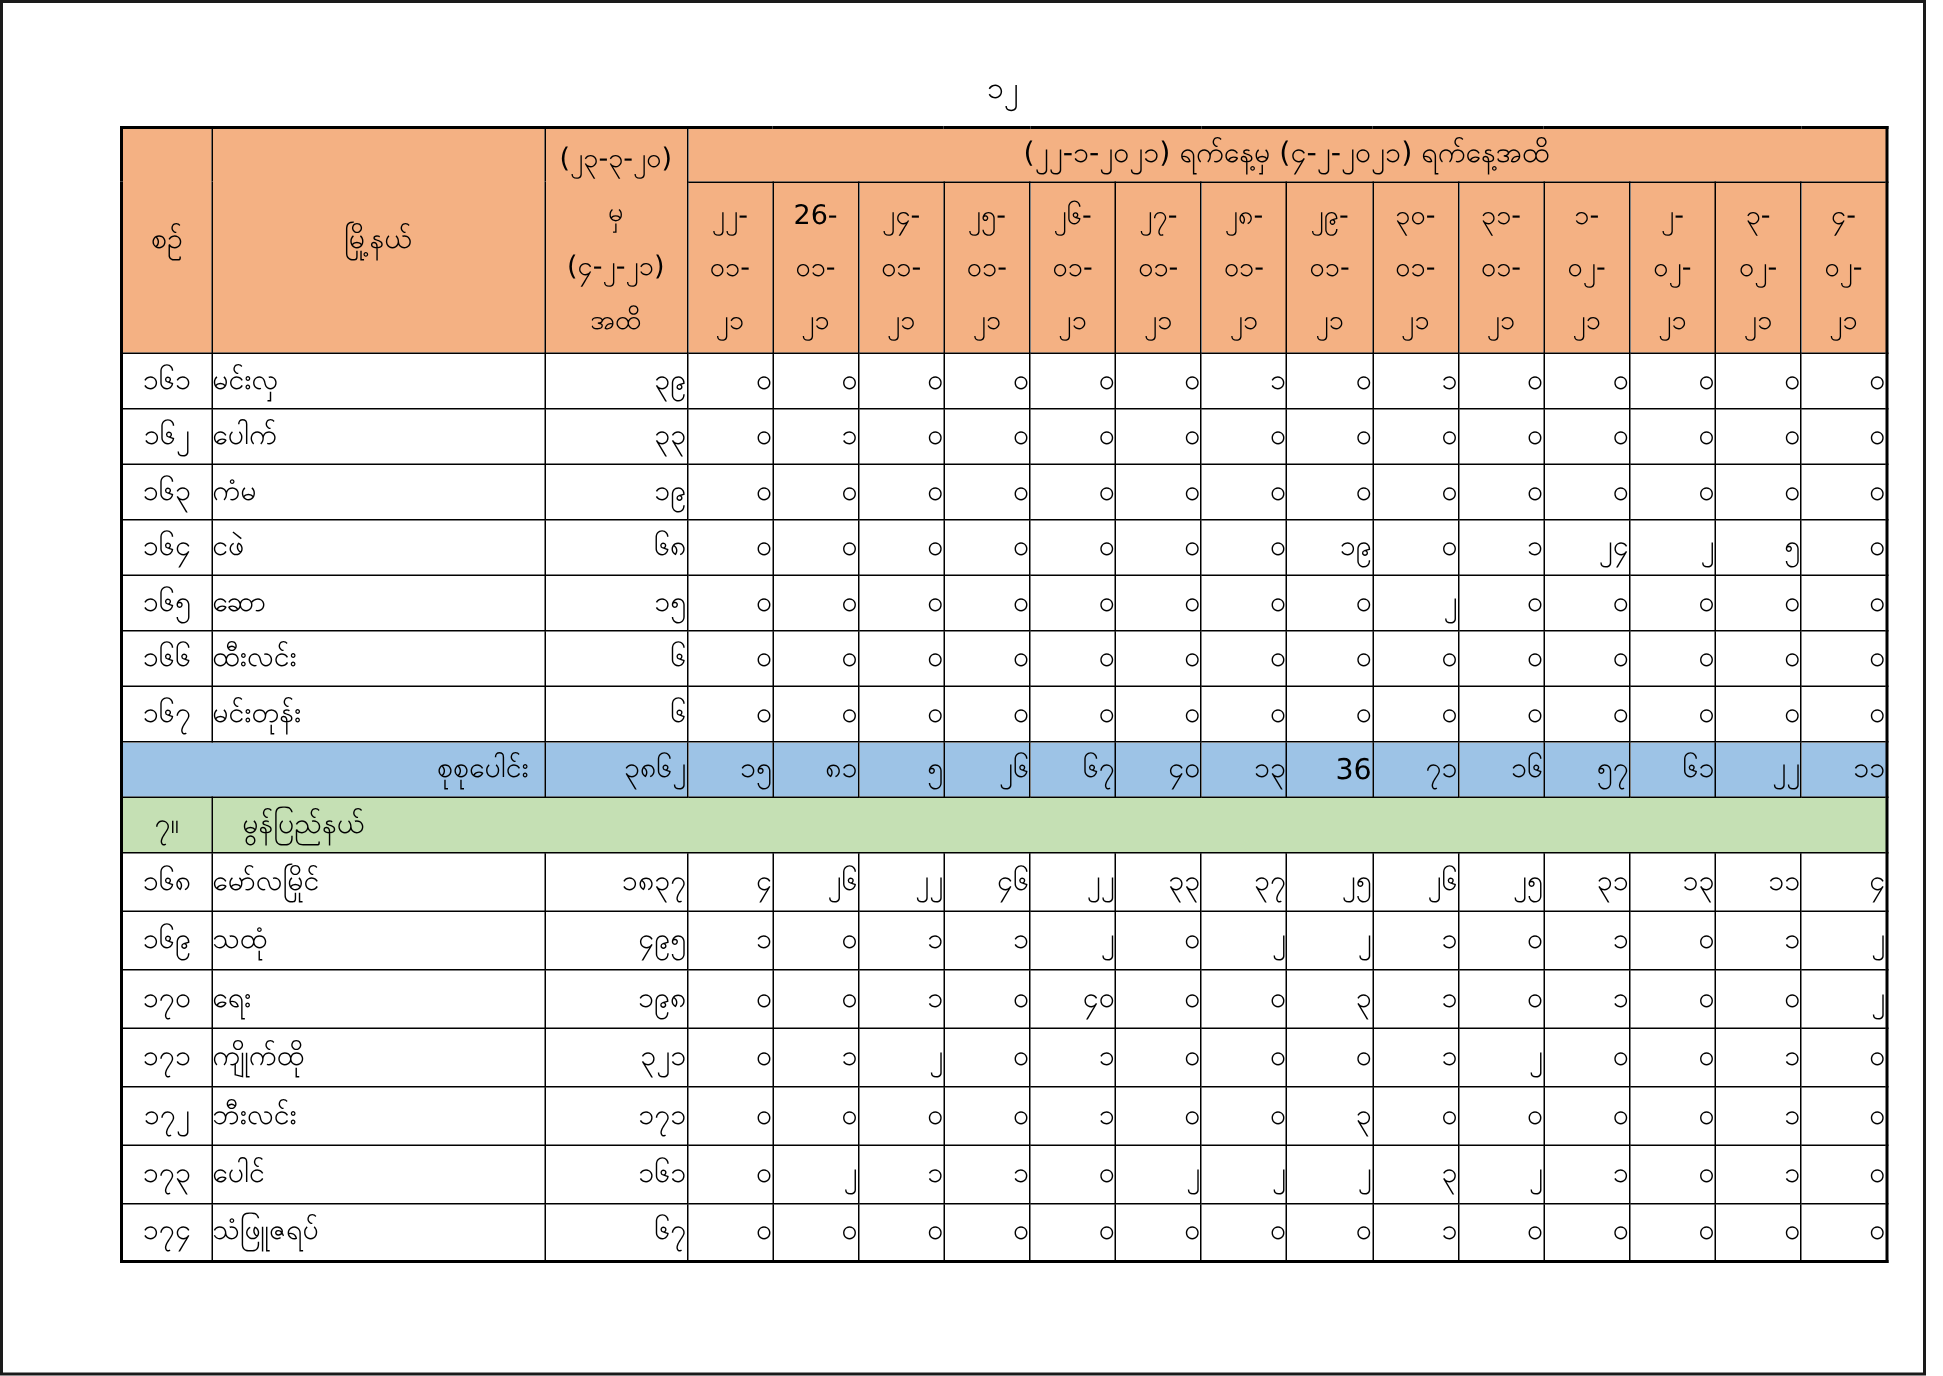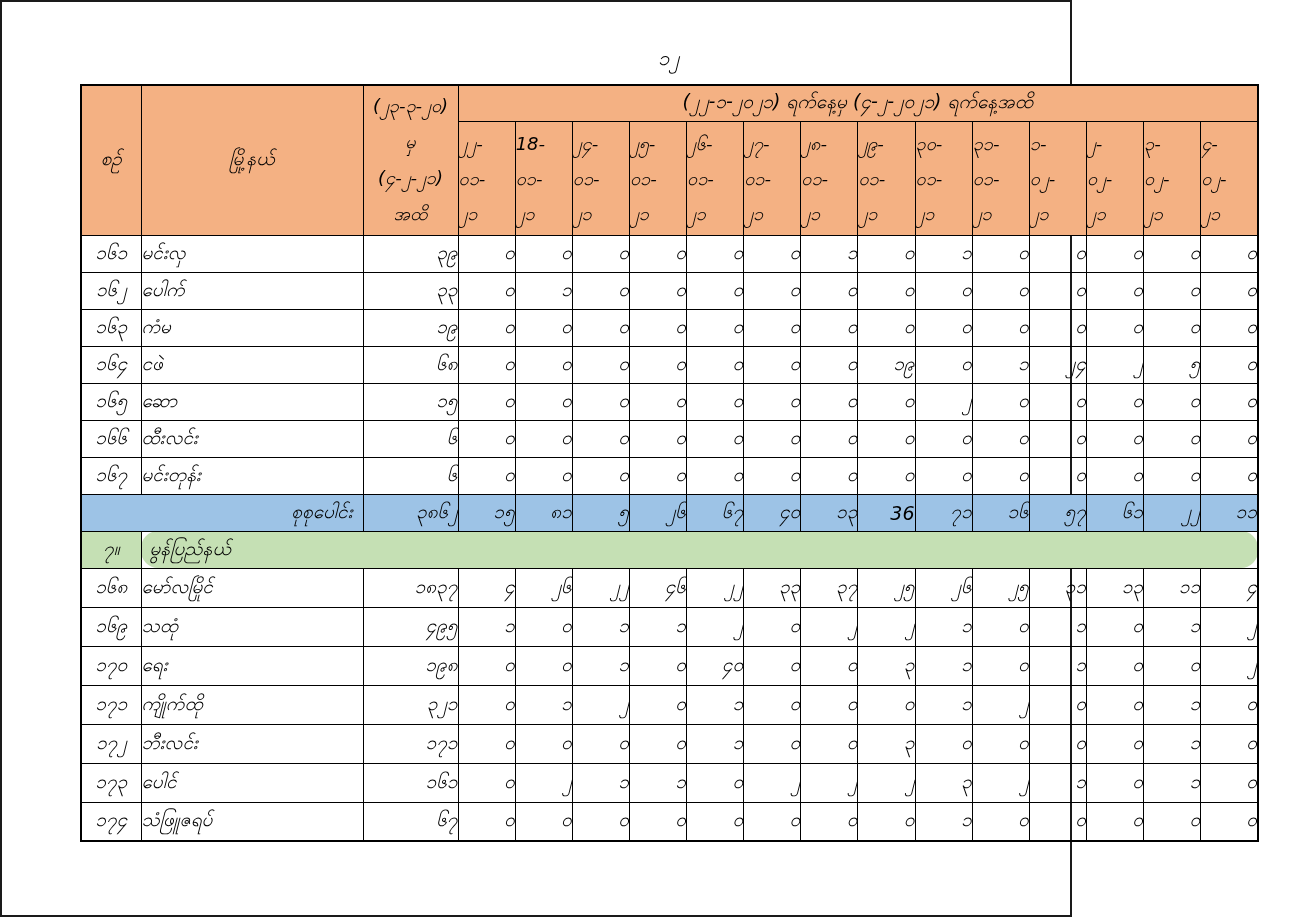--- a/index.html
+++ b/index.html
@@ -13,24 +13,23 @@
   *{box-sizing:border-box;}
   html,body{margin:0;padding:0;}
   body{
     width:1295px;height:917px;
     background:#fff;
     font-family:"DejaVu Sans","Liberation Sans",sans-serif;
     color:var(--text);
   }
   .page{
     position:absolute;top:0;left:0;
-    width:1072px;height:917px;
+    width:1284px;height:917px;
     background:var(--bg);
     border:2px solid #1a1a1a;
-    font-style:italic;
   }
   .page-number{
     position:absolute;
     top:42px;left:78px;width:1177px;
     text-align:center;
     font-size:20px;
     line-height:28px;
   }
   table.report{
     position:absolute;
@@ -50,32 +49,32 @@
   thead th{background:var(--orange);}
   th.range-title{
     height:36px;
     text-align:center;
     font-size:18px;
     vertical-align:middle;
   }
   th.corner{vertical-align:middle;text-align:center;font-size:19px;}
   th.cum-header div{line-height:36px;text-align:center;font-size:18px;}
   tr.date-header th{height:114px;vertical-align:middle;}
-  tr.date-header div{line-height:35px;text-align:left;font-size:18px;}
+  tr.date-header div{line-height:35px;text-align:center;font-size:18px;}
   tr.data-row-top td{height:37px;}
   tr.data-row-bottom td{height:39px;}
   td.serial{text-align:center;}
   td.name{text-align:left;padding-left:8px;}
   td.cum{text-align:right;padding-right:10px;margin-top:48px;}
   td.count{text-align:right;padding-right:13px;}
   tr.total-row td{background:var(--blue);height:37px;}
   tr.total-row td.total-label{text-align:right;padding-right:10px;margin-top:44px;}
   tr.section-row td{background:var(--green);height:37px;}
   tr.section-row td.section-no{text-align:center;}
-  tr.section-row td.section-name{text-align:left;padding-left:8px;border-radius:17px;}
+  tr.section-row td.section-name{text-align:left;padding-left:20px;}
 </style>
 </head>
 <body>
 
 <div class="page">
   <div class="page-number">၁၂</div>
 
   <table class="report">
     <colgroup>
       <col style="width:60px">
@@ -95,21 +94,21 @@
           </th>
         <th class="range-title" colspan="14">(၂၂-၁-၂၀၂၁) ရက်နေ့မှ (၄-၂-၂၀၂၁) ရက်နေ့အထိ</th>
       </tr>
       <tr class="date-header" id="dateHeaderRow">
           <th>
             <div>၂၂-</div>
             <div>၀၁-</div>
             <div>၂၁</div>
           </th>
           <th>
-            <div>18-</div>
+            <div>26-</div>
             <div>၀၁-</div>
             <div>၂၁</div>
           </th>
           <th>
             <div>၂၄-</div>
             <div>၀၁-</div>
             <div>၂၁</div>
           </th>
           <th>
             <div>၂၅-</div>

